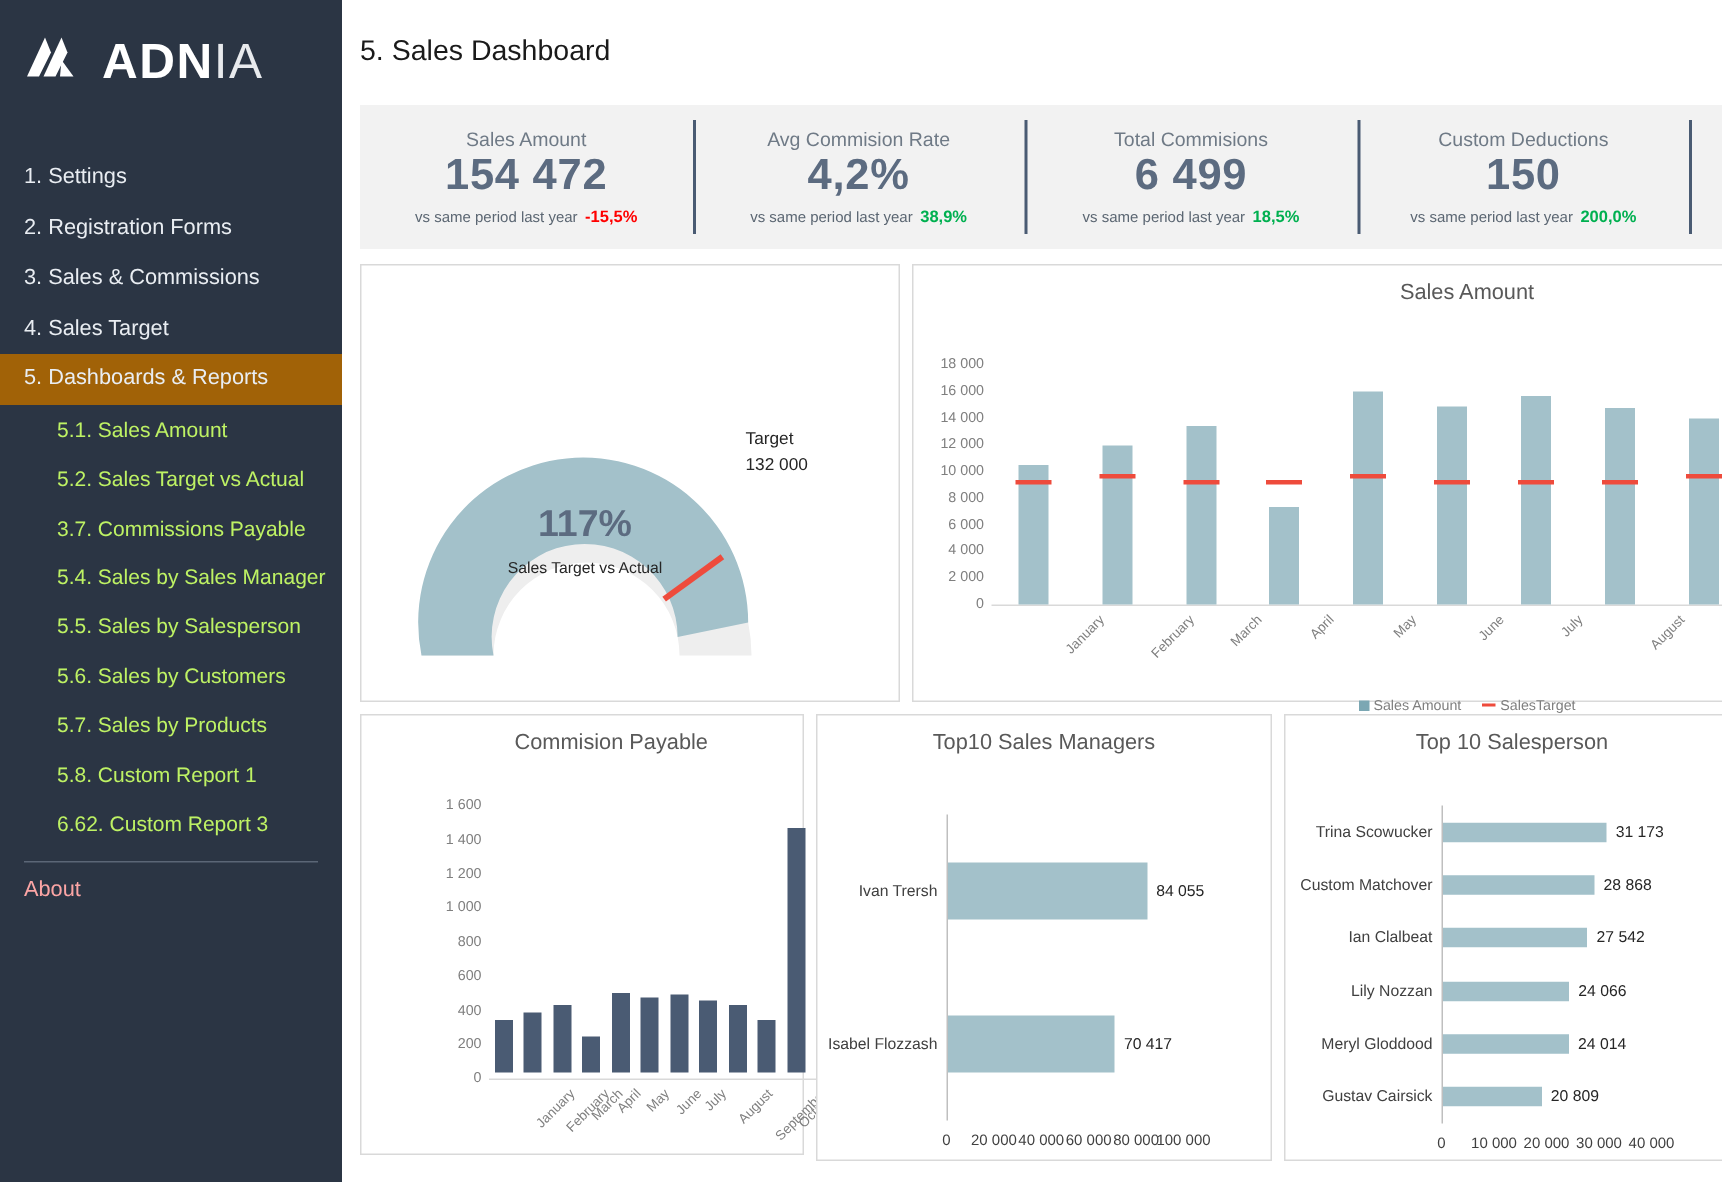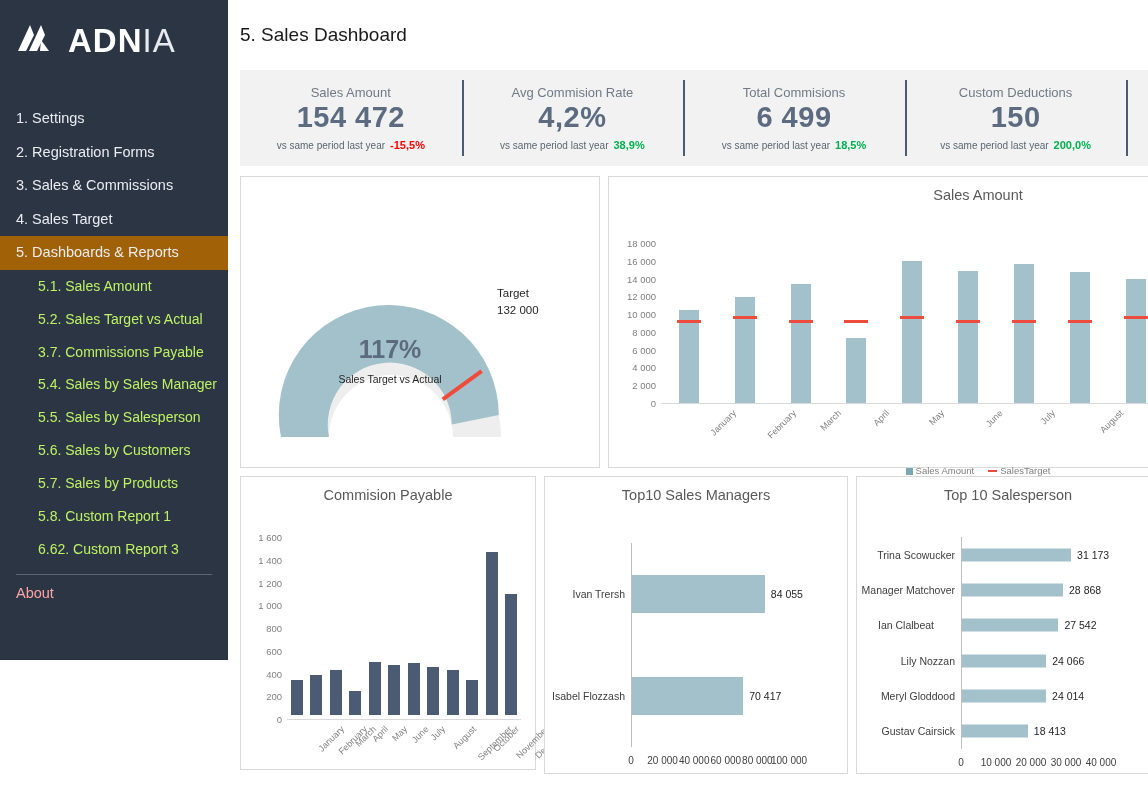--- a/index.html
+++ b/index.html
@@ -5,21 +5,21 @@
   * { box-sizing: border-box; margin: 0; padding: 0; }
   html, body {
     width: 1148px; height: 788px;
     font-family: "Liberation Sans", sans-serif;
     background: #ffffff; overflow: hidden;
   }
   #app { position: relative; width: 1148px; height: 788px; display: flex; }
 
   
   .sidebar {
-    width: 228px; height: 660px; background: #2b3544;
+    width: 228px; height: 788px; background: #2b3544;
     flex: 0 0 228px; position: relative;
   }
   .logo-wrap { display: flex; align-items: center; padding: 16px 0 0 16px; height: 64px; }
   .logo-mark { width: 40px; height: 38px; flex: 0 0 40px; }
   .logo-text {
     margin-left: 12px; font-size: 33px; letter-spacing: 1px;
     font-weight: bold; color: #ffffff; line-height: 1;
   }
   .logo-text .thin { font-weight: 300; color: #e8eaed; }
 
@@ -65,21 +65,21 @@
   .kpi-delta.down { color: #ff0000; }
 
   
   .panel { position: absolute; background: #ffffff; border: 1px solid #d9d9d9; }
   .panel-title {
     text-align: center; font-size: 14.5px; color: #595959; padding-top: 10px;
   }
 
   #panel-gauge  { left: 12px;  top: 176px; width: 360px; height: 292px; }
   #panel-sales  { left: 380px; top: 176px; width: 740px; height: 292px; }
-  #panel-comm   { left: 12px;  top: 476px; width: 296px; height: 294px; }
+  #panel-comm   { left: 12px;  top: 476px; width: 296px; height: 294px; padding-left: 39px; }
   #panel-mgr    { left: 316px; top: 476px; width: 304px; height: 298px; }
   #panel-person { left: 628px; top: 476px; width: 304px; height: 298px; }
 
   
   .gauge-wrap { position: relative; width: 100%; height: 100%; }
   .gauge-center-val {
     position: absolute; left: 0; right: 60px; top: 158px; text-align: center;
     font-size: 25px; font-weight: bold; color: #5c6b80;
   }
   .gauge-center-cap {
@@ -319,35 +319,35 @@
         </div>
     </div>
 
     <div class="panel" id="panel-person">
       <div class="panel-title">Top 10 Salesperson</div>
       <div class="chart" id="chart-person">
           <div class="hb-axis" style="left: 104px; top: 34px; height: 212px;"></div>
           <div class="hb-label" style="left: 0px; width: 98px; top: 51.6667px;">Trina Scowucker</div>
           <div class="hb-bar" style="left: 105px; width: 109.106px; height: 13px; top: 51.6667px;"></div>
           <div class="hb-val" style="left: 220.106px; top: 51.6667px;">31 173</div>
-          <div class="hb-label" style="left: 0px; width: 98px; top: 87px;">Manager Matchover</div>
+          <div class="hb-label" style="left: 0px; width: 98px; top: 87px;">Custom Matchover</div>
           <div class="hb-bar" style="left: 105px; width: 101.038px; height: 13px; top: 87px;"></div>
           <div class="hb-val" style="left: 212.038px; top: 87px;">28 868</div>
-          <div class="hb-label" style="left: 0px; width: 98px; top: 122.333px; text-align: center;">Ian Clalbeat</div>
+          <div class="hb-label" style="left: 0px; width: 98px; top: 122.333px;">Ian Clalbeat</div>
           <div class="hb-bar" style="left: 105px; width: 96.397px; height: 13px; top: 122.333px;"></div>
           <div class="hb-val" style="left: 207.397px; top: 122.333px;">27 542</div>
           <div class="hb-label" style="left: 0px; width: 98px; top: 157.667px;">Lily Nozzan</div>
           <div class="hb-bar" style="left: 105px; width: 84.231px; height: 13px; top: 157.667px;"></div>
           <div class="hb-val" style="left: 195.231px; top: 157.667px;">24 066</div>
           <div class="hb-label" style="left: 0px; width: 98px; top: 193px;">Meryl Gloddood</div>
           <div class="hb-bar" style="left: 105px; width: 84.049px; height: 13px; top: 193px;"></div>
           <div class="hb-val" style="left: 195.049px; top: 193px;">24 014</div>
           <div class="hb-label" style="left: 0px; width: 98px; top: 228.333px;">Gustav Cairsick</div>
           <div class="hb-bar" style="left: 105px; width: 65.8315px; height: 13px; top: 228.333px;"></div>
-          <div class="hb-val" style="left: 176.832px; top: 228.333px;">18 413</div>
+          <div class="hb-val" style="left: 176.832px; top: 228.333px;">20 809</div>
           <div class="hb-xtick" style="left: 104px; top: 254px;">0</div>
           <div class="hb-xtick" style="left: 139px; top: 254px;">10 000</div>
           <div class="hb-xtick" style="left: 174px; top: 254px;">20 000</div>
           <div class="hb-xtick" style="left: 209px; top: 254px;">30 000</div>
           <div class="hb-xtick" style="left: 244px; top: 254px;">40 000</div>
         </div>
     </div>
 
   </div>
 </div>

